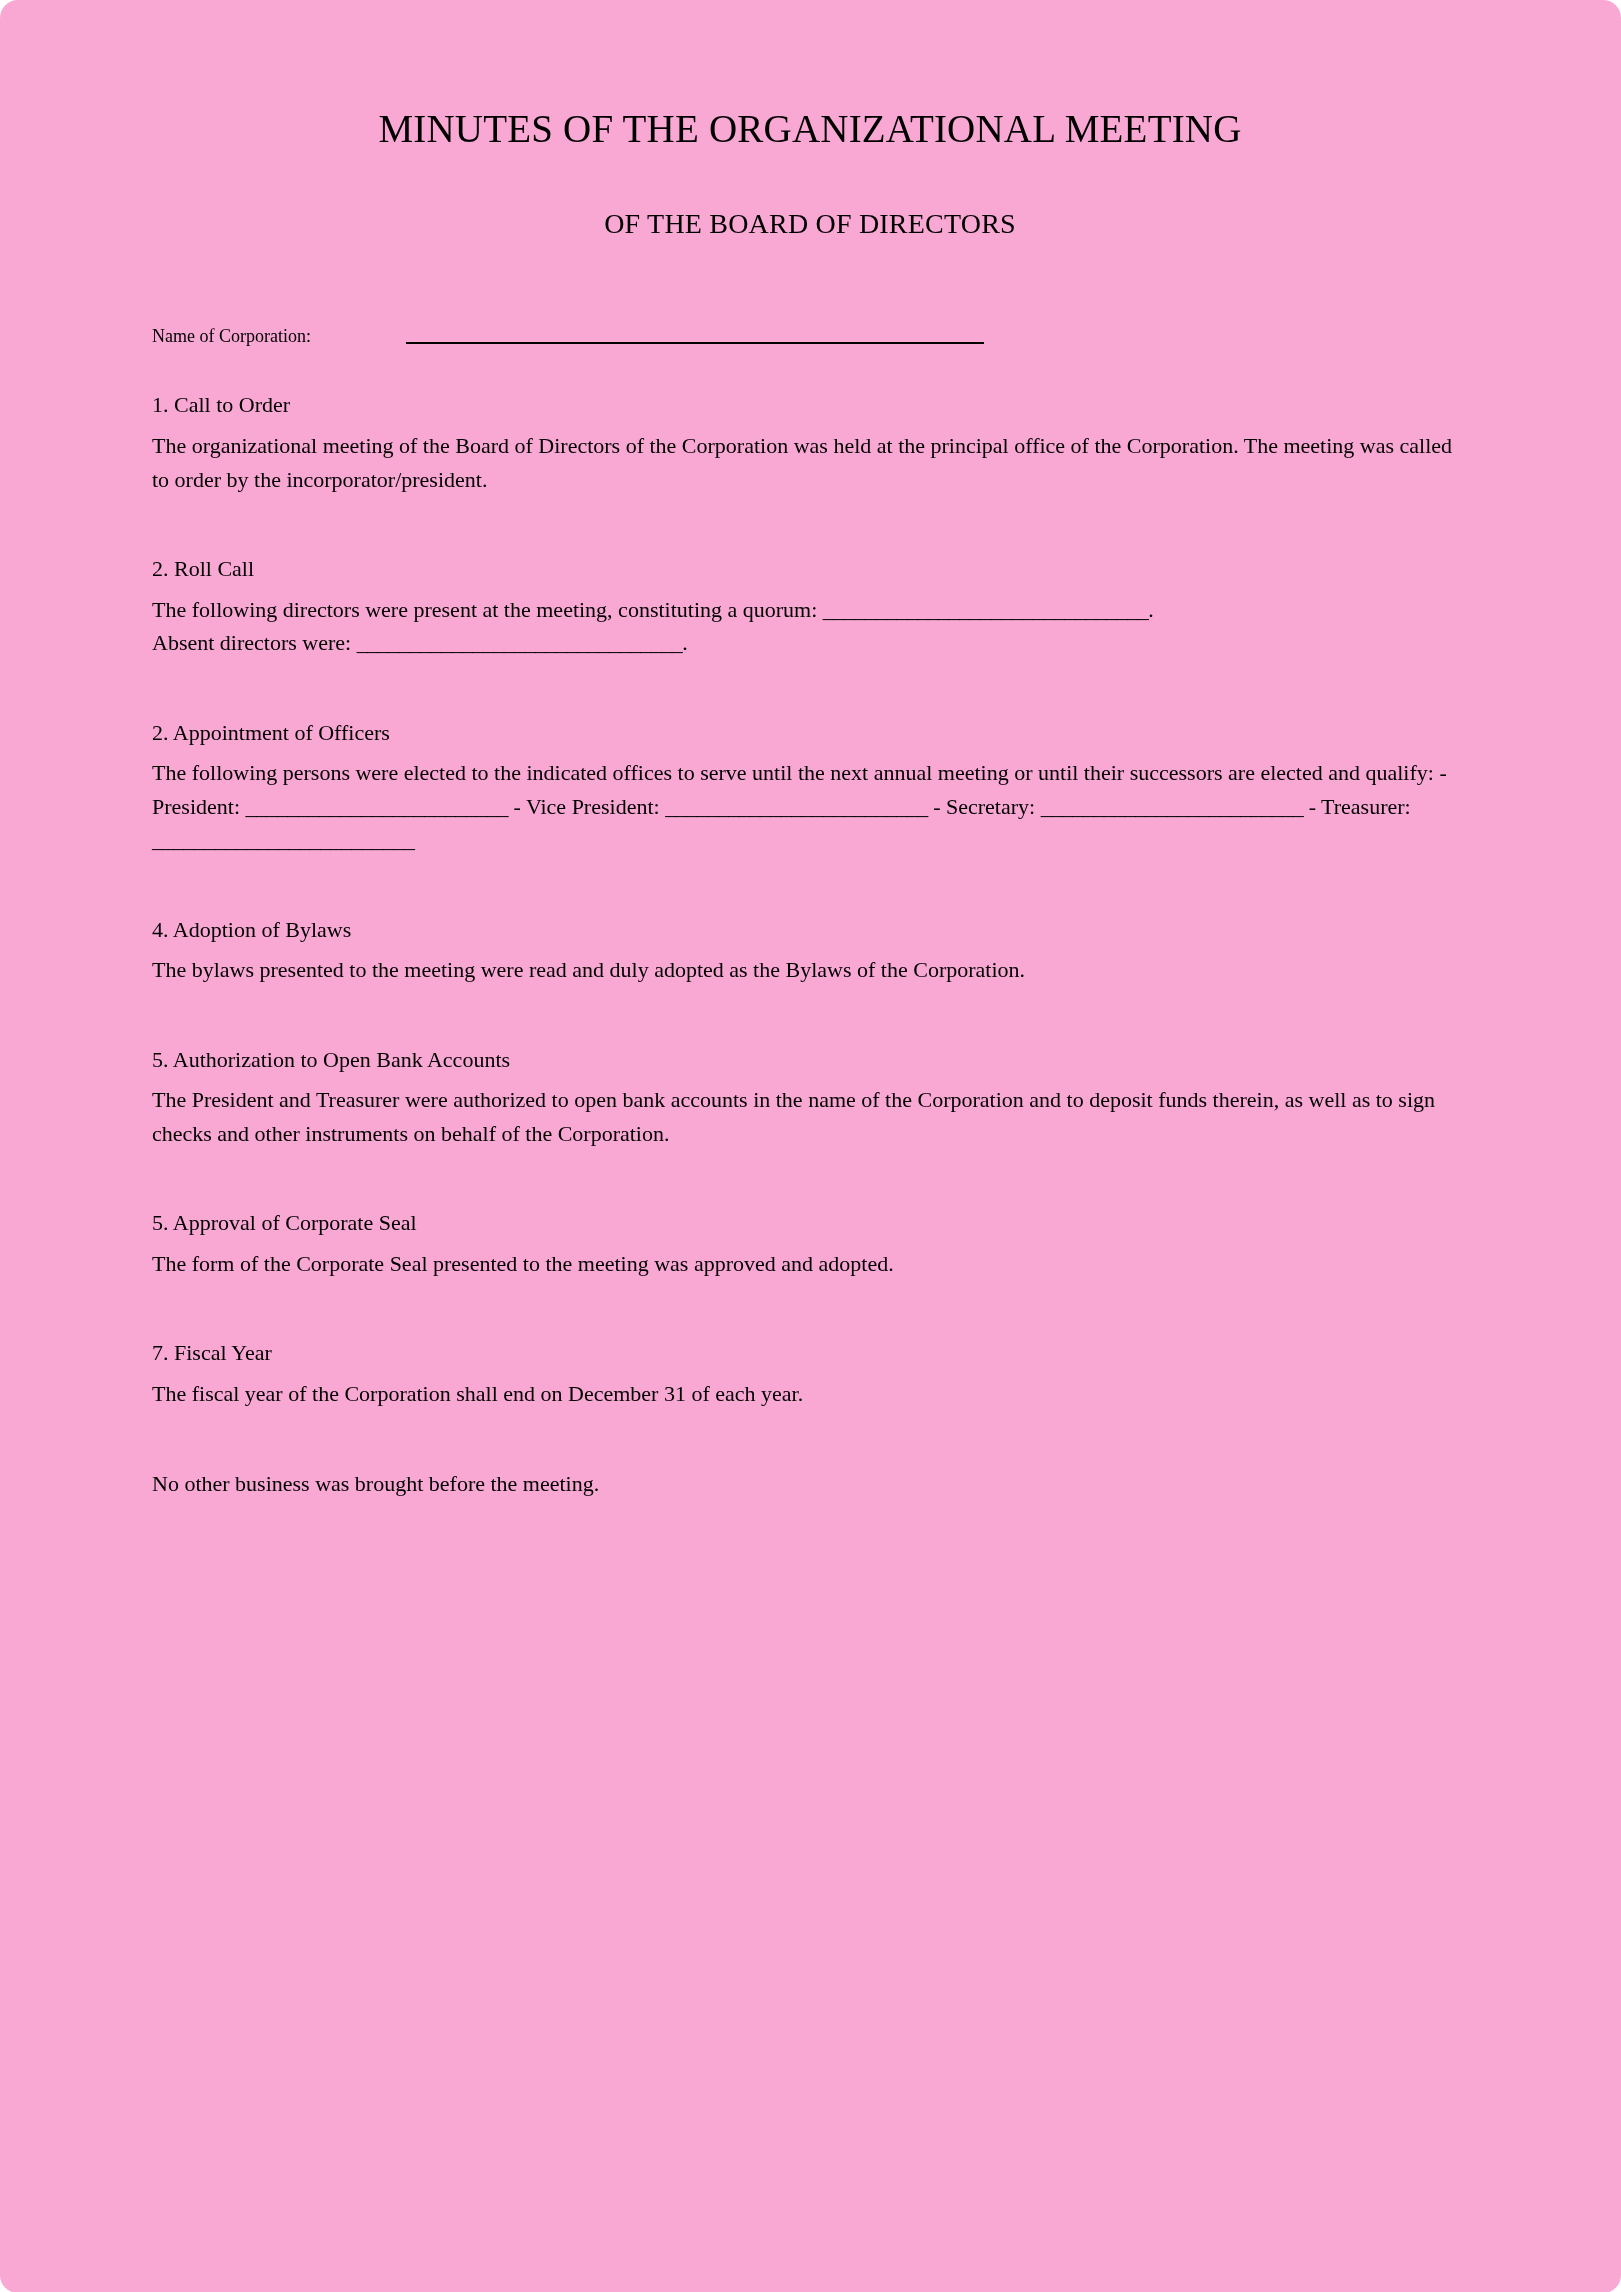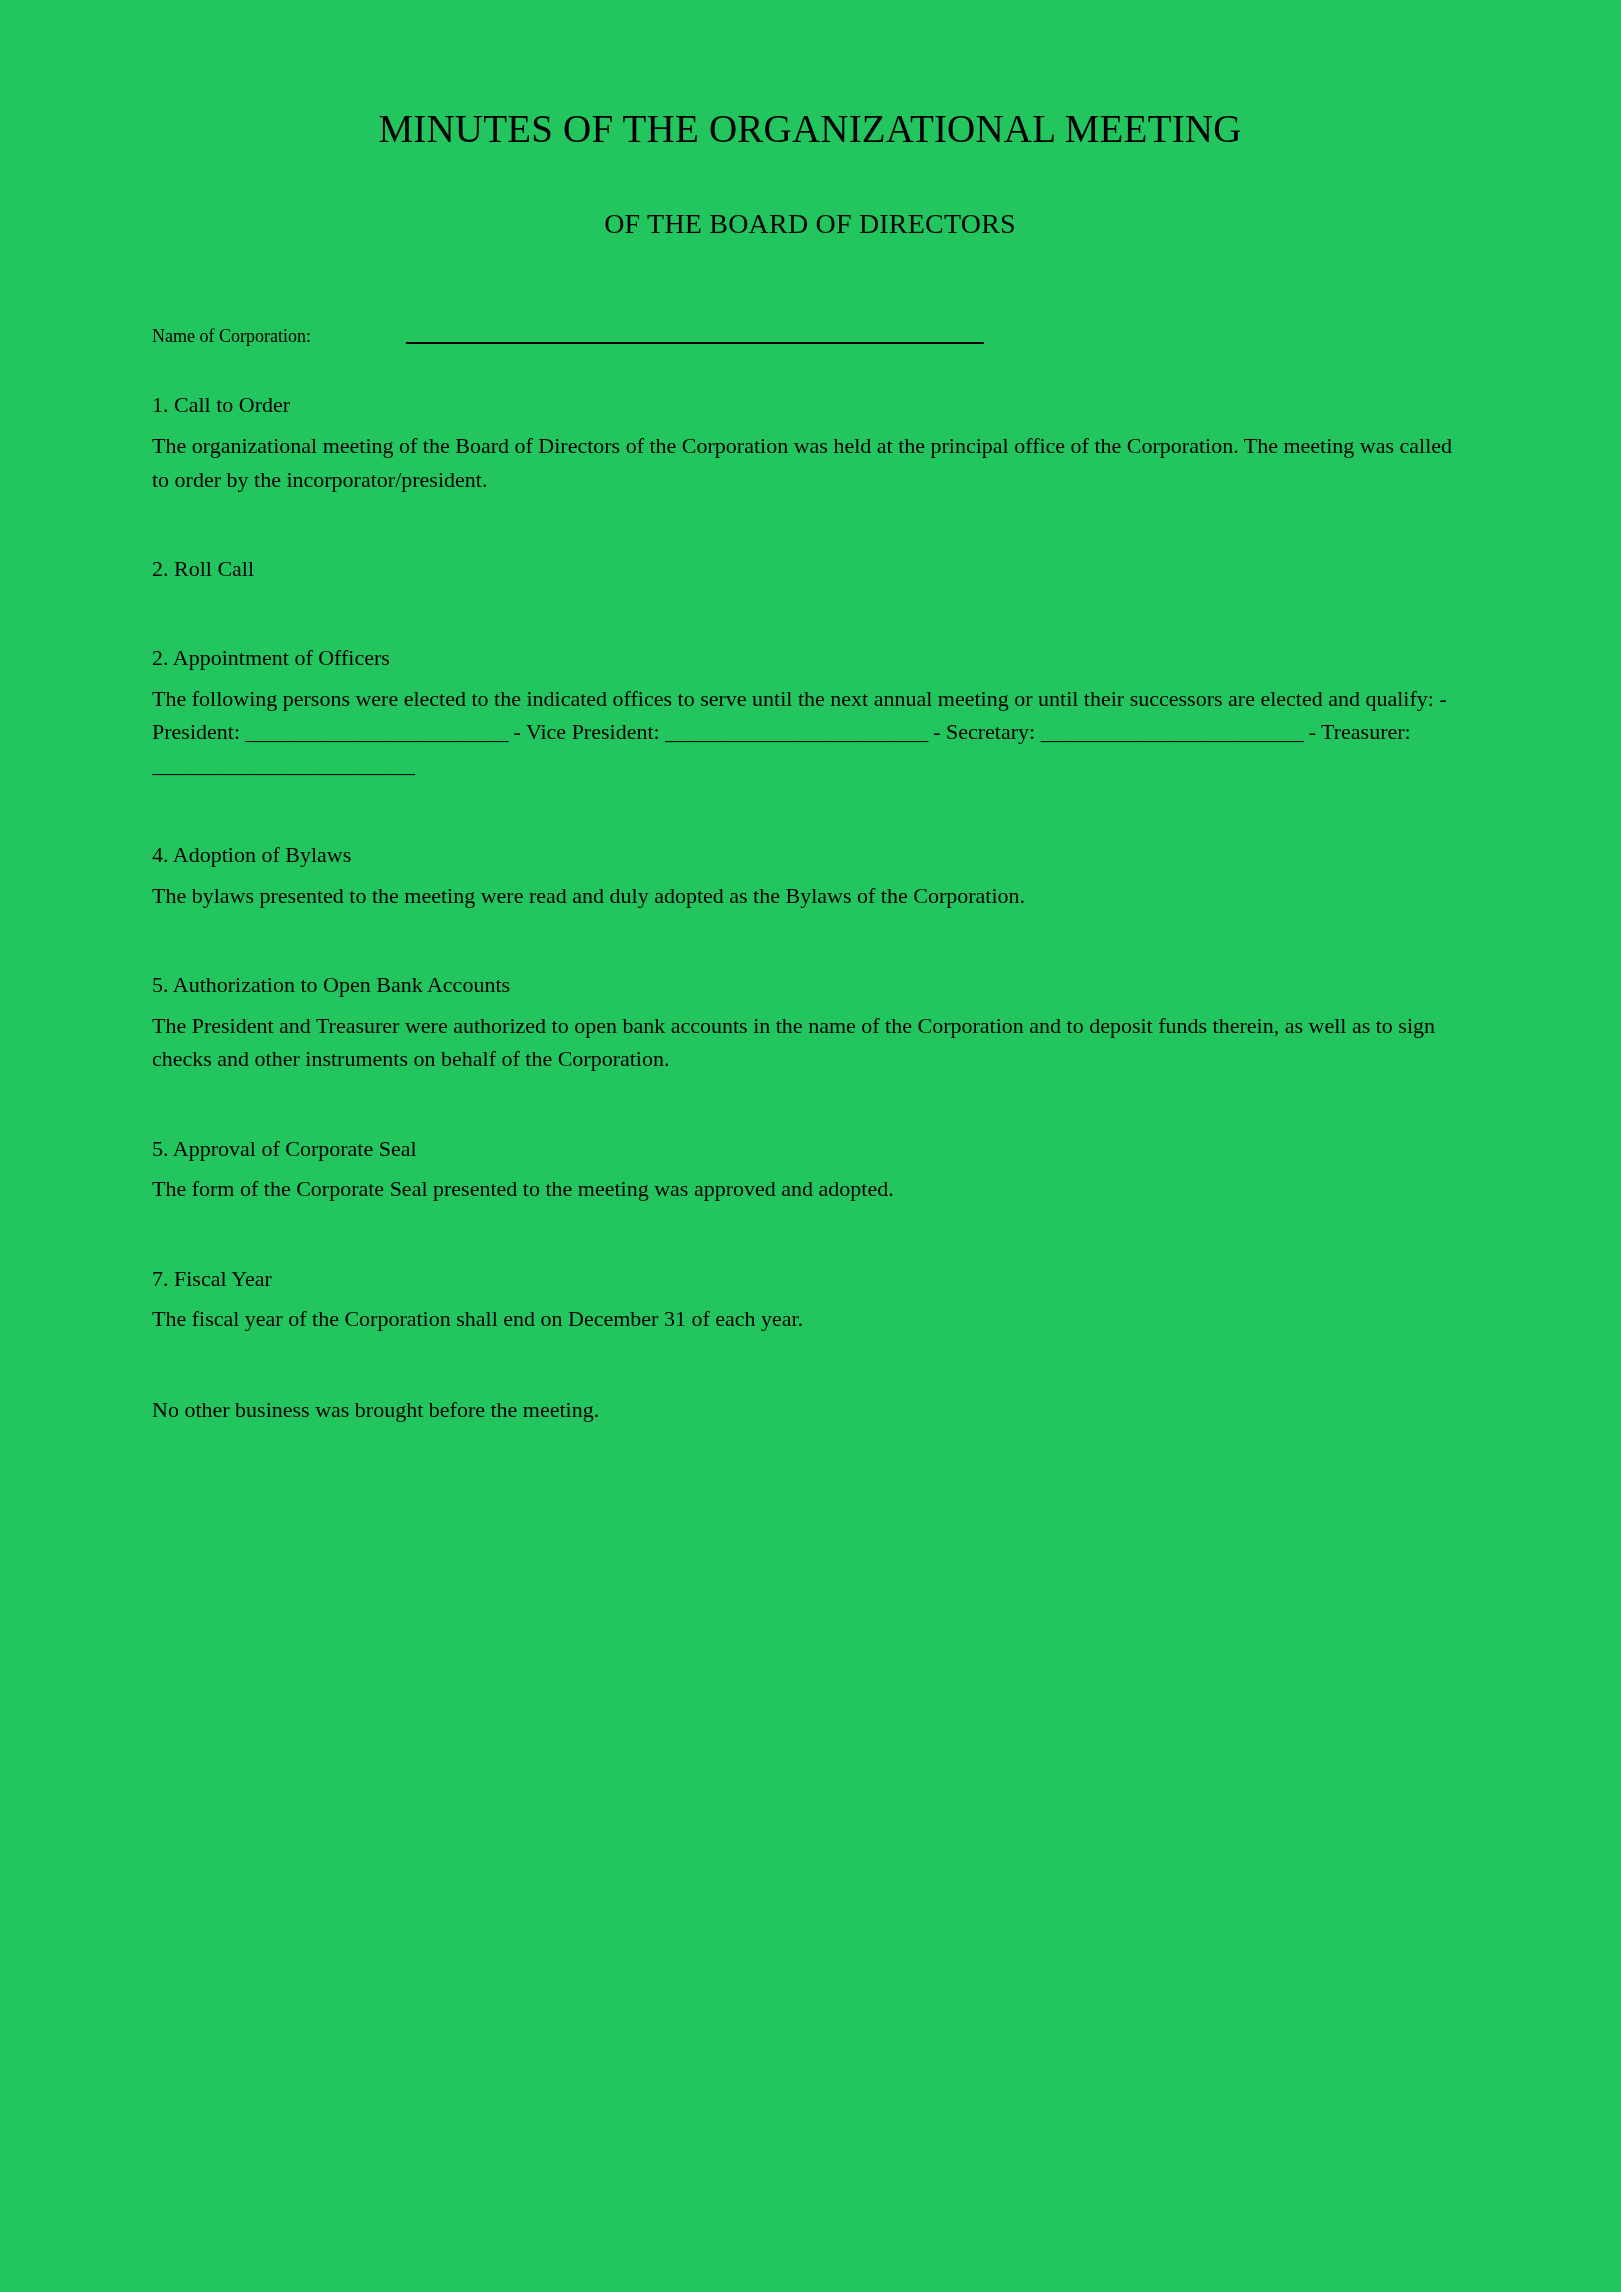--- a/index.html
+++ b/index.html
@@ -11,24 +11,25 @@
     width: 1621px;
     height: 2293px;
     font-family: "Liberation Serif", "DejaVu Serif", serif;
     color: #000000;
     -webkit-font-smoothing: antialiased;
   }
   .page {
     position: relative;
     width: 1621px;
     height: 2293px;
-    background: #22c55e;
+    background: #f9a8d4;
     box-sizing: border-box;
     padding: 0;
     overflow: hidden;
+    border-radius: 18px;
   }
   .content {
     position: absolute;
     left: 152px;
     top: 0;
     width: 1316px;
   }
 
   
   .doc-title {
@@ -111,20 +112,24 @@
       <span class="corp-rule"></span>
     </div>
 
     <div class="section first">
       <h3 class="section-heading">1. Call to Order</h3>
       <p class="section-body">The organizational meeting of the Board of Directors of the Corporation was held at the principal office of the Corporation. The meeting was called to order by the incorporator/president.</p>
     </div>
 
     <div class="section">
       <h3 class="section-heading">2. Roll Call</h3>
+      <p class="section-body">
+        <span>The following directors were present at the meeting, constituting a quorum: </span><span class="blank">_______________________________</span><span>.</span><br>
+        <span>Absent directors were: </span><span class="blank">_______________________________</span><span>.</span>
+      </p>
     </div>
 
     <div class="section">
       <h3 class="section-heading">2. Appointment of Officers</h3>
       <p class="section-body">
         <span>The following persons were elected to the indicated offices to serve until the next annual meeting or until their successors are elected and qualify: - President: </span><span class="blank">_________________________</span><span> - Vice President: </span><span class="blank">_________________________</span><span> - Secretary: </span><span class="blank">_________________________</span><span> - Treasurer: </span><span class="blank">_________________________</span>
       </p>
     </div>
 
     <div class="section">

